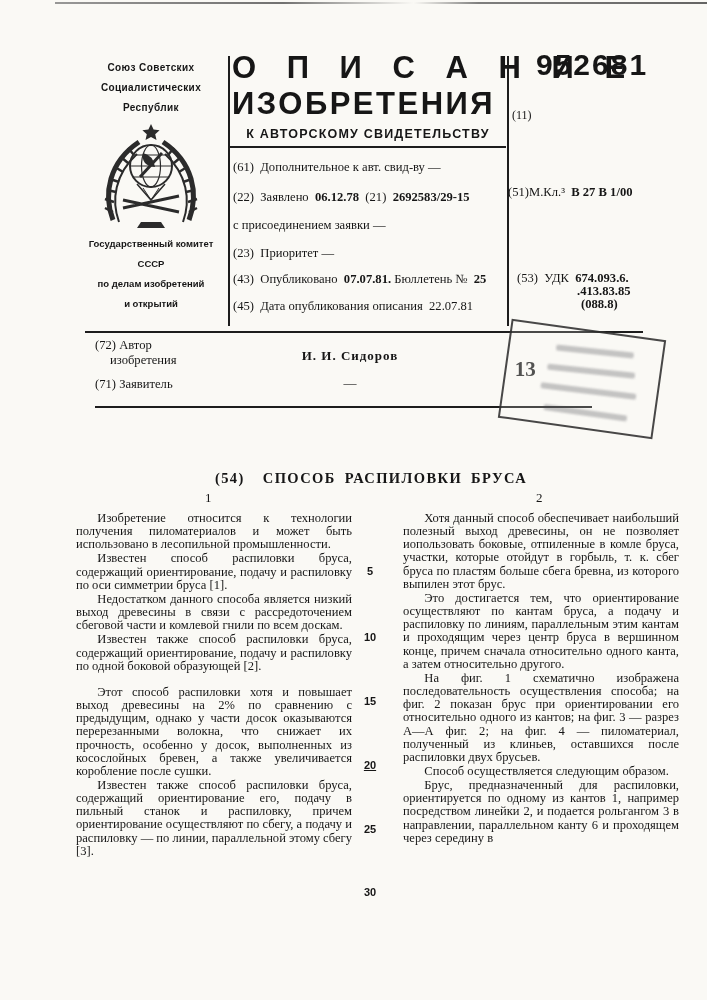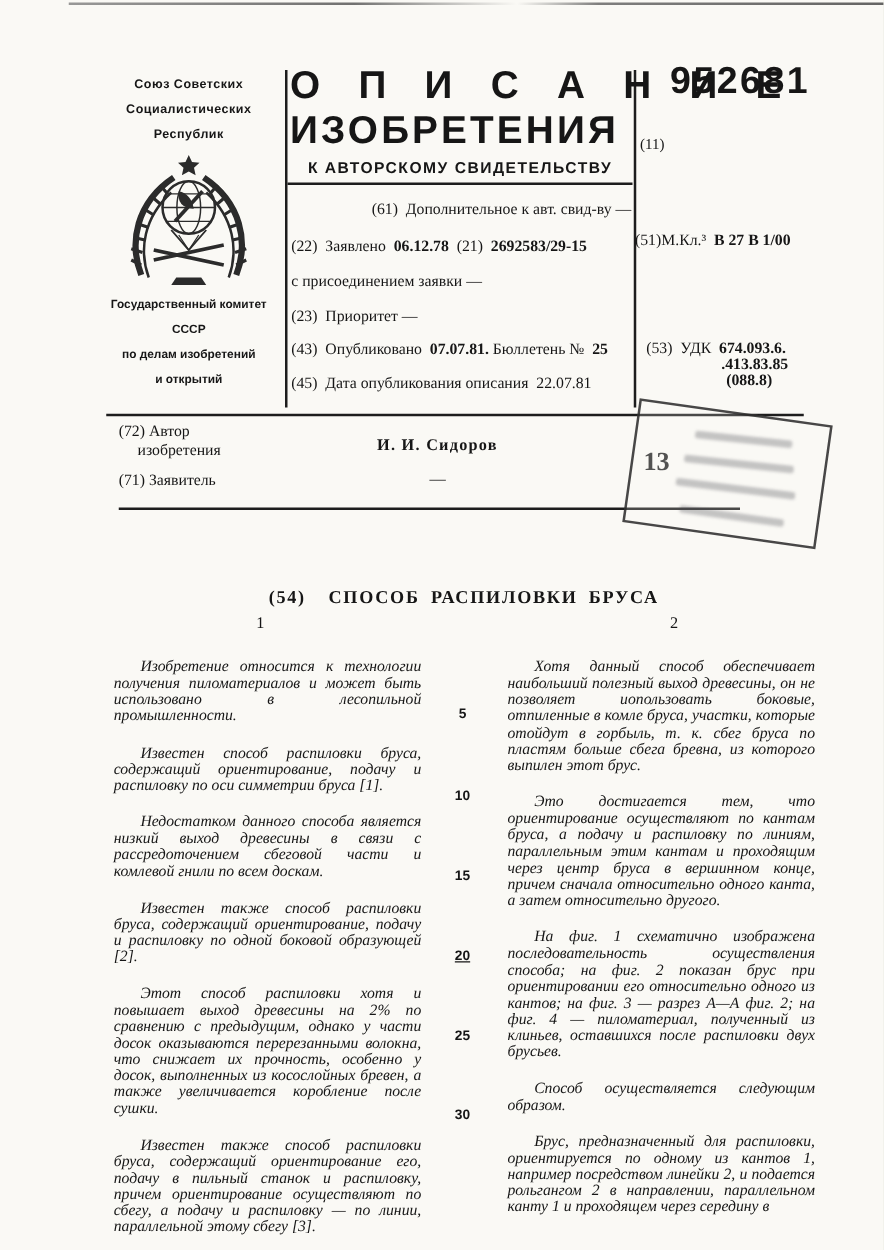--- a/index.html
+++ b/index.html
@@ -45,24 +45,24 @@
     border:2px solid rgba(40,40,40,.85);transform:rotate(8deg);
     background:rgba(250,249,245,.2);
   }
   .stamp-no{position:absolute;left:8px;top:34px;font-size:21px;font-weight:bold;transform:rotate(-8deg);color:rgba(40,40,40,.8);}
   .smudge{position:absolute;height:6px;background:rgba(70,70,75,.30);filter:blur(1.3px);border-radius:2px;}
   
   .doc-title{left:75px;top:470px;width:592px;font-size:14.5px;letter-spacing:1.4px;word-spacing:4px;}
   .colno{top:490px;font-size:13px;}
   
   .col{top:511px;width:278px;font-size:12.55px;line-height:13.15px;text-align:justify;}
-  .col p{margin:16px;text-indent:1.7em;font-style:italic;}
+  .col p{margin:1px;text-indent:1.7em;}
   .col p.gap{margin-top:13px;}
   .col1{left:75px;}
-  .col2{left:390px;}
+  .col2{left:402px;}
   .lineno{left:358px;width:24px;text-align:center;font-size:11px;font-weight:bold;font-family:"Liberation Sans",sans-serif;}
 </style>
 </head>
 <body>
 
 <div class="page">
 
   <div class="abs top-line"></div>
 
   <div class="abs union sans b ctr">
@@ -112,21 +112,21 @@
   </div>
 
   <div class="abs vline" style="left:228px;top:56px;height:270px;"></div>
   <div class="abs vline" style="left:507px;top:56px;height:270px;"></div>
 
   <div class="abs t1 sans b">О П И С А Н И Е</div>
   <div class="abs t2 sans b">ИЗОБРЕТЕНИЯ</div>
   <div class="abs subtitle sans b ctr">К АВТОРСКОМУ СВИДЕТЕЛЬСТВУ</div>
   <div class="abs hrule sub-rule"></div>
 
-  <div class="abs field" style="top:160px;text-align:right;">
+  <div class="abs field" style="top:160px;">
     <span>(61)</span>&nbsp;
     <span>Дополнительное к авт. свид-ву —</span>
   </div>
   <div class="abs field" style="top:190px;">
     <span>(22)</span>&nbsp;
     <span>Заявлено</span>&nbsp;
     <span class="b">06.12.78</span>&nbsp;
     <span>(21)</span>&nbsp;
     <span class="b">2692583/29-15</span>
   </div>
@@ -195,21 +195,21 @@
     <p>Известен также способ распиловки бруса, содержащий ориентирование, подачу и распиловку по одной боковой образующей [2].</p>
     <p class="gap">Этот способ распиловки хотя и повышает выход древесины на 2% по сравнению с предыдущим, однако у части досок оказываются перерезанными волокна, что снижает их прочность, особенно у досок, выполненных из косослойных бревен, а также увеличивается коробление после сушки.</p>
     <p>Известен также способ распиловки бруса, содержащий ориентирование его, подачу в пильный станок и распиловку, причем ориентирование осуществляют по сбегу, а подачу и распиловку — по линии, параллельной этому сбегу [3].</p>
   </div>
 
   <div class="abs col col2">
     <p>Хотя данный способ обеспечивает наибольший полезный выход древесины, он не позволяет иопользовать боковые, отпиленные в комле бруса, участки, которые отойдут в горбыль, т. к. сбег бруса по пластям больше сбега бревна, из которого выпилен этот брус.</p>
     <p>Это достигается тем, что ориентирование осуществляют по кантам бруса, а подачу и распиловку по линиям, параллельным этим кантам и проходящим через центр бруса в вершинном конце, причем сначала относительно одного канта, а затем относительно другого.</p>
     <p>На фиг. 1 схематично изображена последовательность осуществления способа; на фиг. 2 показан брус при ориентировании его относительно одного из кантов; на фиг. 3 — разрез А—А фиг. 2; на фиг. 4 — пиломатериал, полученный из клиньев, оставшихся после распиловки двух брусьев.</p>
     <p>Способ осуществляется следующим образом.</p>
-    <p>Брус, предназначенный для распиловки, ориентируется по одному из кантов 1, например посредством линейки 2, и подается рольгангом 2 в направлении, параллельном канту 1 и проходящем через середину в</p>
+    <p>Брус, предназначенный для распиловки, ориентируется по одному из кантов 1, например посредством линейки 2, и подается рольгангом 3 в направлении, параллельном канту 6 и проходящем через середину в</p>
   </div>
 
   <div class="abs lineno" style="top:565px;">5</div>
   <div class="abs lineno" style="top:631px;">10</div>
   <div class="abs lineno" style="top:695px;">15</div>
   <div class="abs lineno" style="top:759px;text-decoration:underline;">20</div>
   <div class="abs lineno" style="top:823px;">25</div>
   <div class="abs lineno" style="top:886px;">30</div>
 
 </div>

